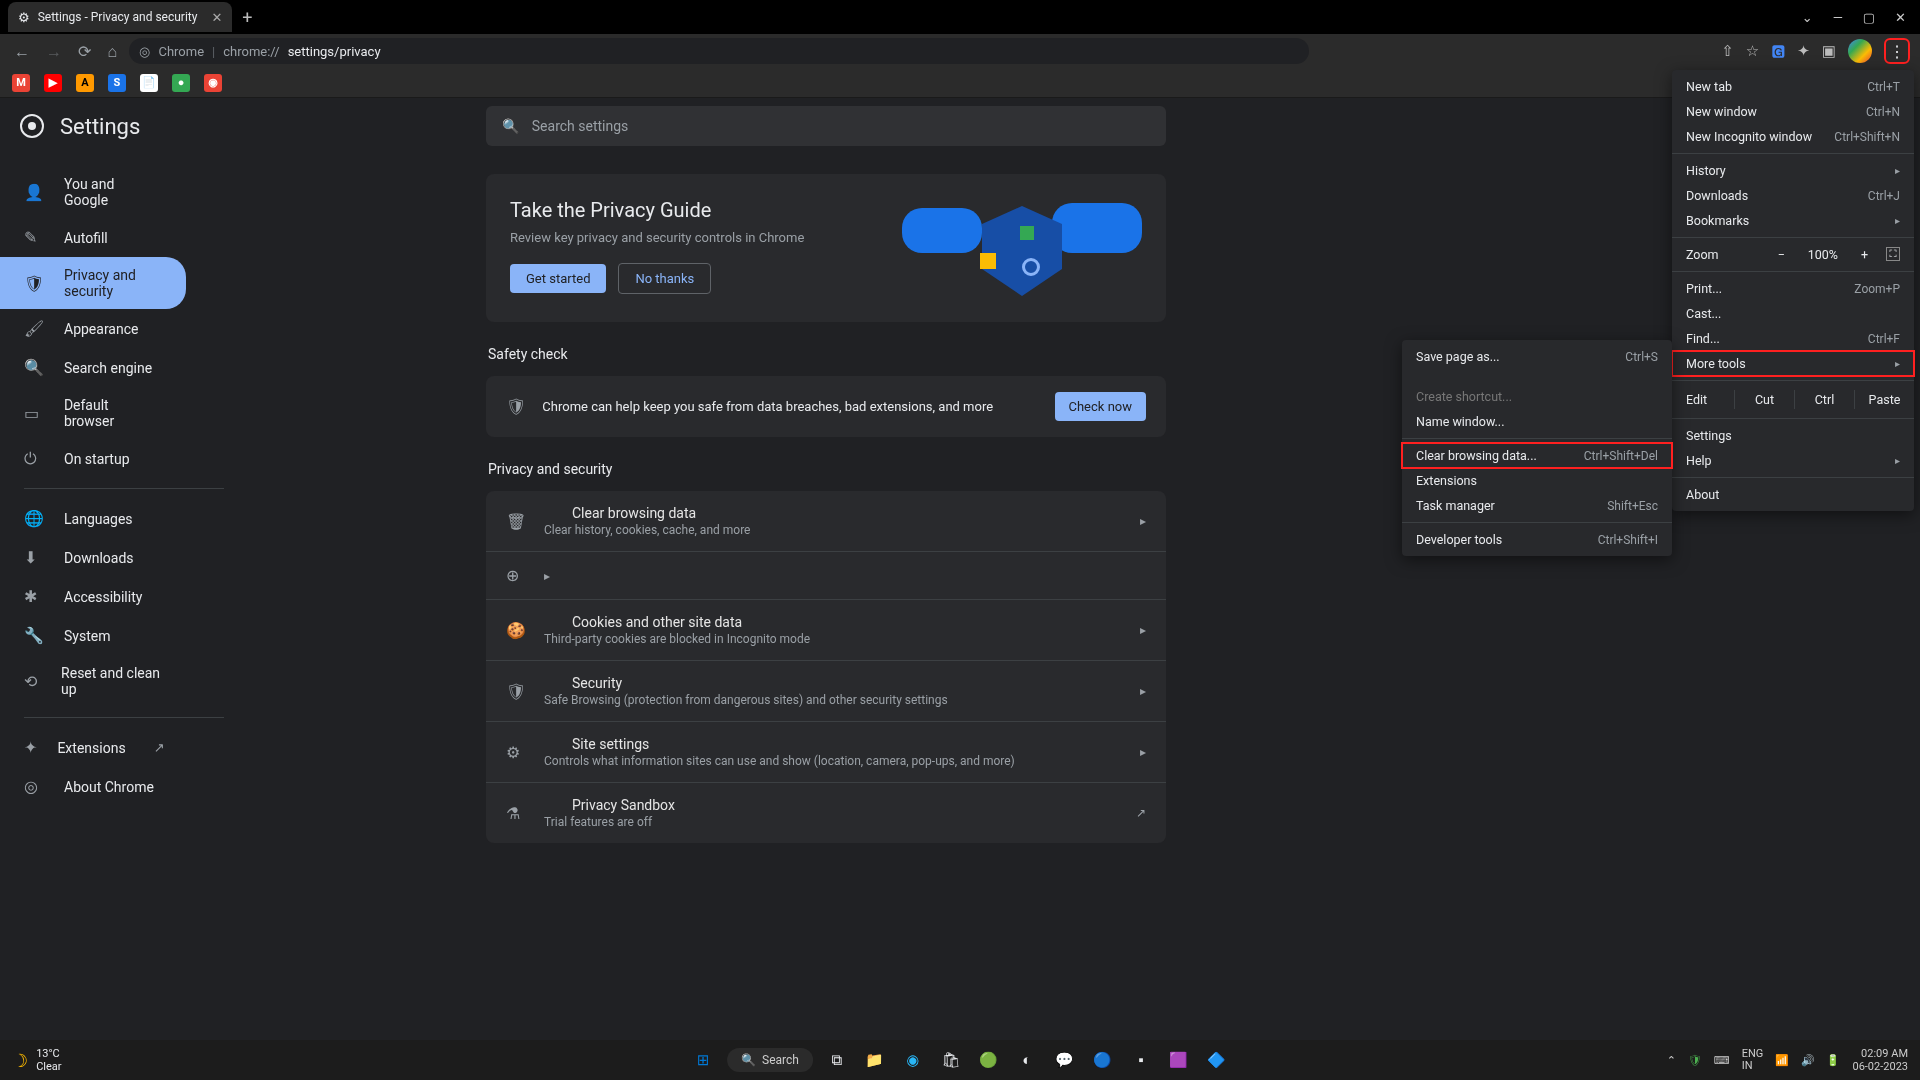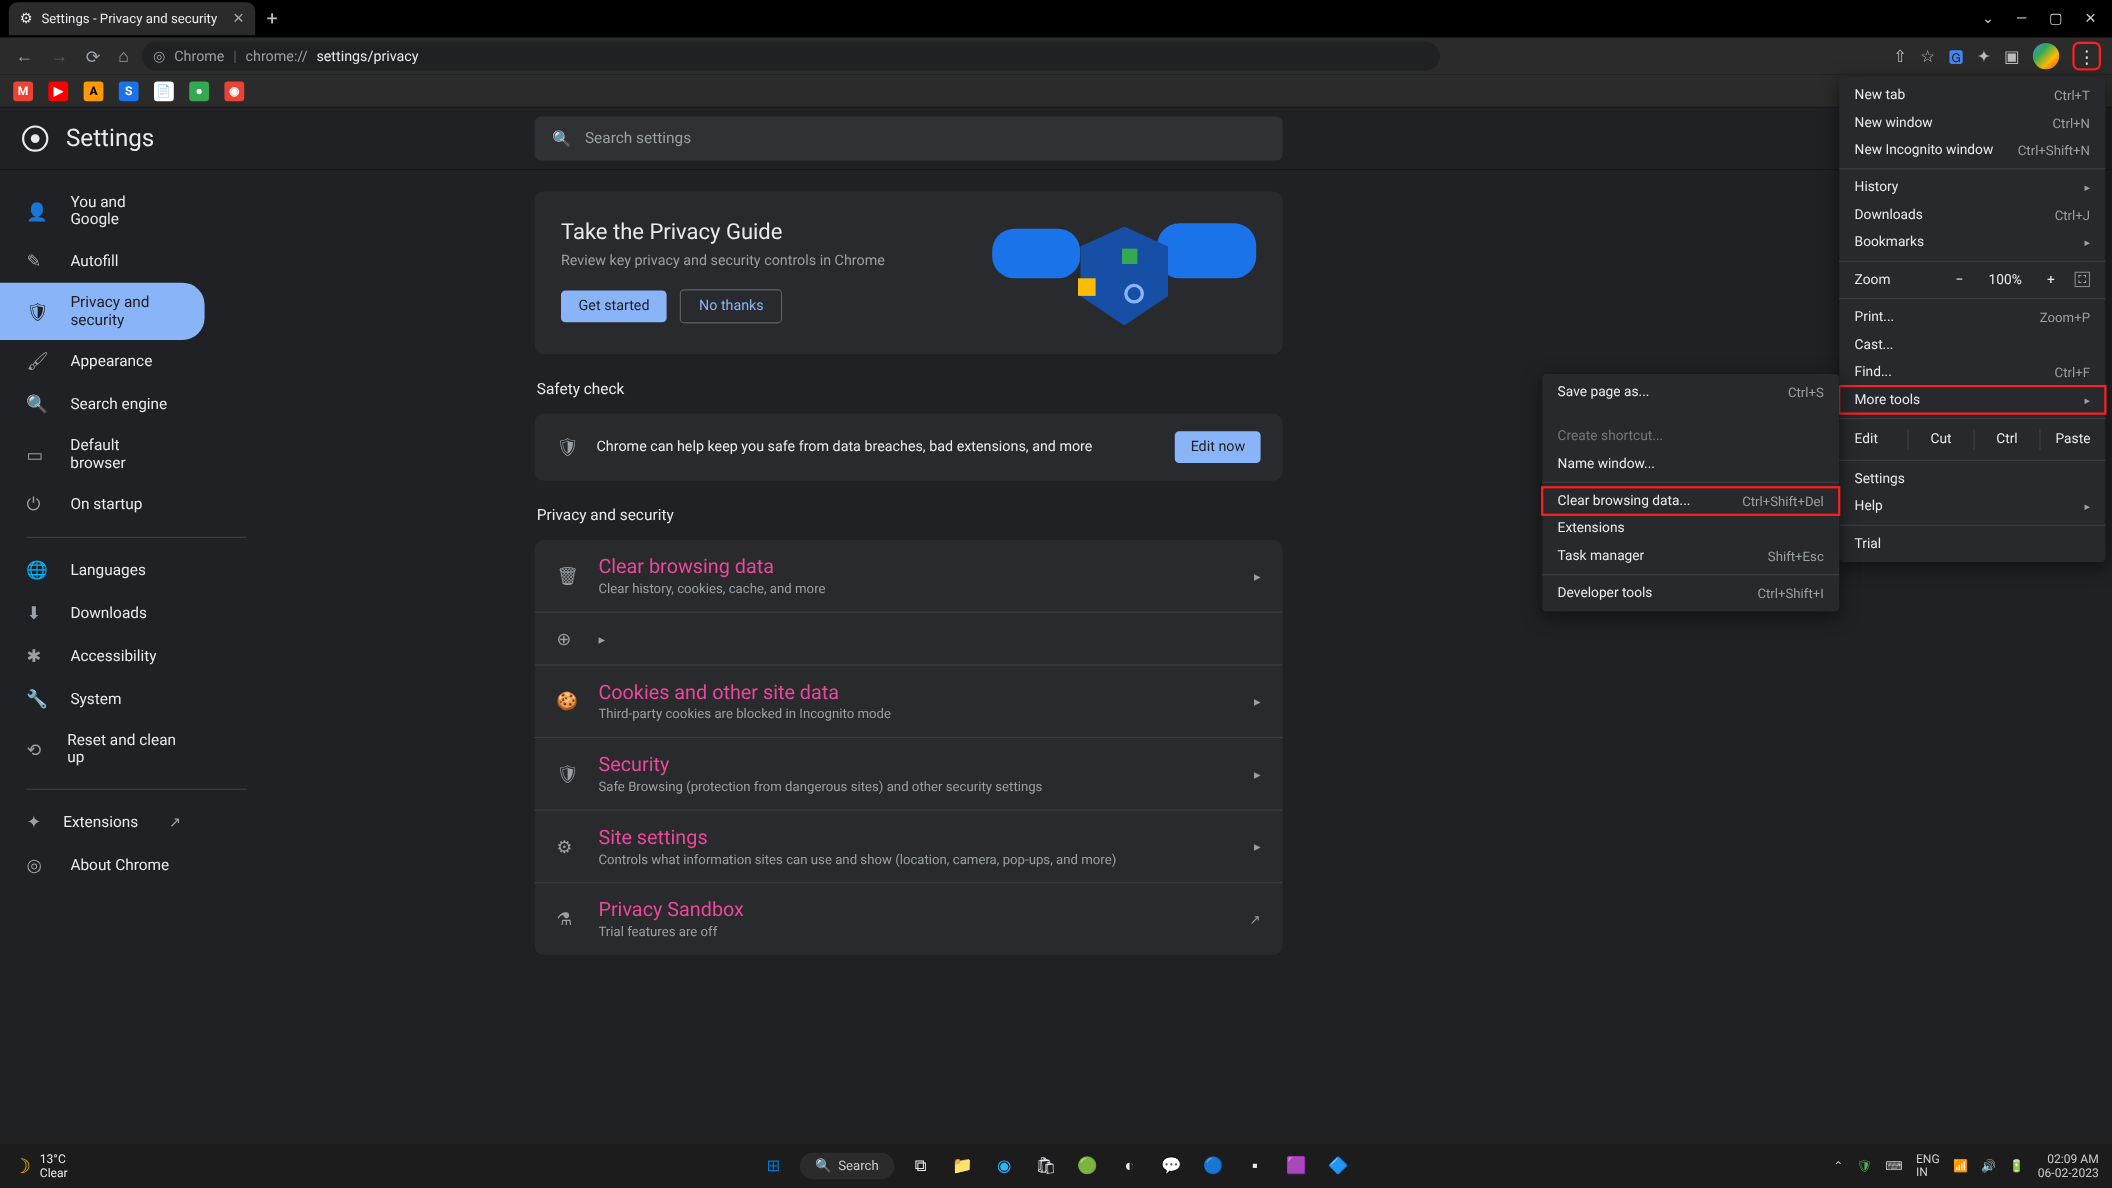--- a/index.html
+++ b/index.html
@@ -67,21 +67,21 @@
 
 .section-title { font-size: 14px; color: #e8eaed; margin: 24px 0 14px 2px; }
 .safety-card { padding: 16px 20px; display: flex; align-items: center; gap: 16px; }
 .safety-card .txt { flex: 1; font-size: 13px; color: #e8eaed; }
 .btn-check { background: #8ab4f8; color: #202124; padding: 7px 14px; border-radius: 4px; font-size: 13px; border: none; }
 
 .list-card .row { display: flex; align-items: center; padding: 14px 20px; gap: 18px; border-bottom: 1px solid #3c4043; cursor: pointer; }
 .list-card .row:last-child { border-bottom: none; }
 .row-icon { width: 20px; color: #9aa0a6; font-size: 16px; }
 .row-body { flex: 1; }
-.row-title { font-size: 18px; color: #ec4899; }
+.row-title { font-size: 14px; color: #e5e5e5; margin-left: 28px; }
 .row-sub { font-size: 12px; color: #9aa0a6; margin-top: 2px; }
 .row-arrow { color: #9aa0a6; font-size: 12px; }
 
 
 .menu { position: absolute; background: #28292c; border-radius: 4px; box-shadow: 0 4px 16px rgba(0,0,0,0.5); padding: 4px 0; font-size: 12.5px; color: #e8eaed; }
 .main-menu { top: 70px; right: 6px; width: 242px; }
 .sub-menu { top: 340px; right: 248px; width: 270px; }
 .menu-item { display: flex; align-items: center; justify-content: space-between; padding: 5px 14px; cursor: pointer; }
 .menu-item.disabled { color: #777; margin-top: 15px; }
 .menu-item .shortcut { color: #9aa0a6; font-size: 12px; }
@@ -245,21 +245,21 @@
           <div class="sq1"></div>
           <div class="sq2"></div>
           <div class="circ"></div>
       </div>
     </div>
 
     <div class="section-title">Safety check</div>
     <div class="card safety-card">
       <span style="color:#9aa0a6">🛡</span>
       <div class="txt">Chrome can help keep you safe from data breaches, bad extensions, and more</div>
-      <button class="btn-check">Edit now</button>
+      <button class="btn-check">Check now</button>
     </div>
 
     <div class="section-title">Privacy and security</div>
     <div class="card list-card">
       <div class="row">
         <span class="row-icon">🗑</span>
         <div class="row-body">
             <div class="row-title">Clear browsing data</div>
             <div class="row-sub">Clear history, cookies, cache, and more</div>
           </div>
@@ -365,21 +365,21 @@
   <div class="menu-sep"></div>
   <div class="menu-item">
       <span>Settings</span>
     </div>
   <div class="menu-item">
       <span>Help</span>
       <span class="arrow">▸</span>
     </div>
   <div class="menu-sep"></div>
   <div class="menu-item">
-      <span>Trial</span>
+      <span>About</span>
     </div>
 </div>
 
 <div class="menu sub-menu">
   <div class="menu-item">
       <span>Save page as...</span>
       <span class="shortcut">Ctrl+S</span>
     </div>
   <div class="menu-item disabled">
       <span>Create shortcut...</span>

